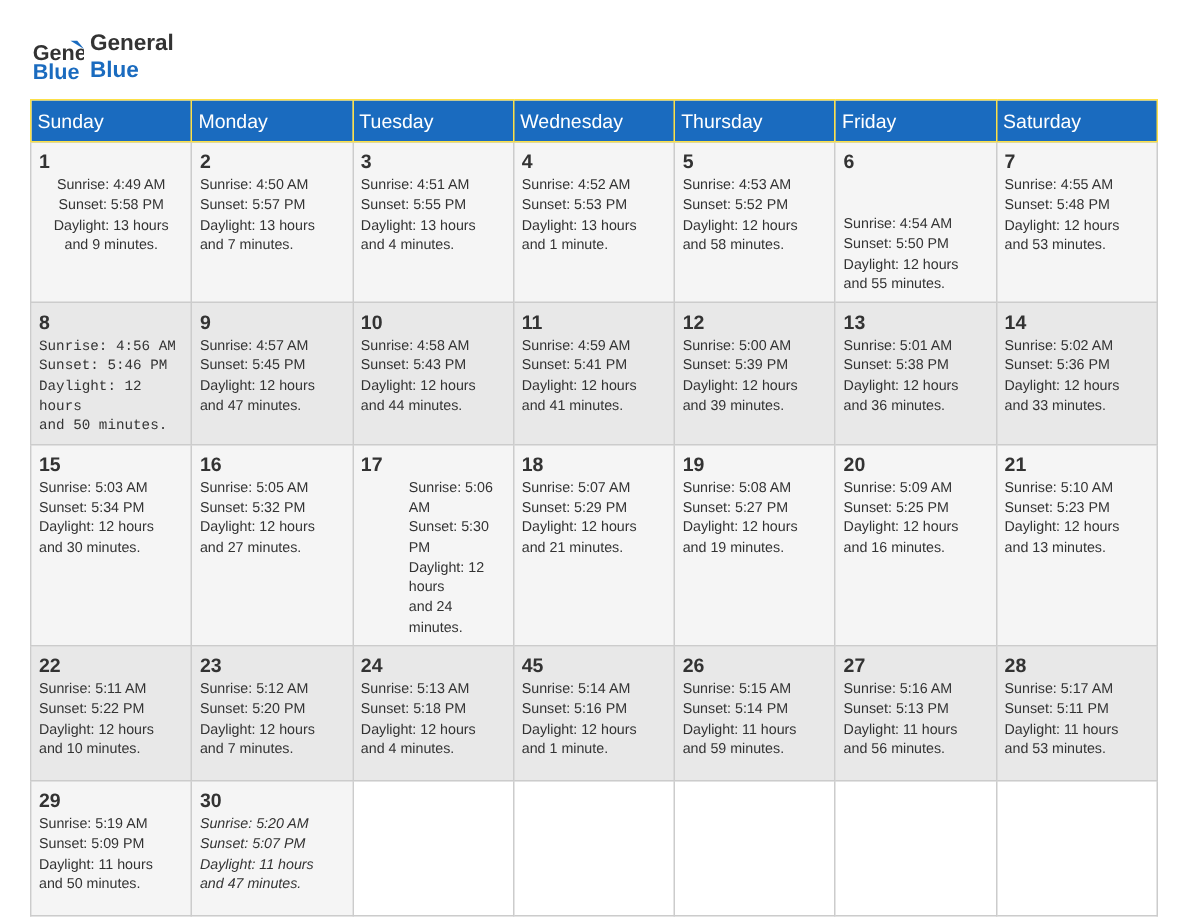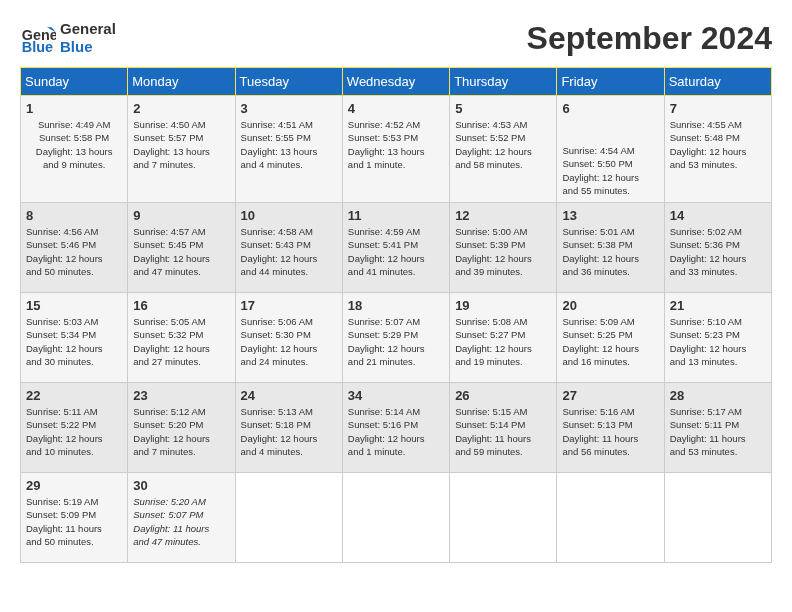--- a/index.html
+++ b/index.html
@@ -93,21 +93,20 @@
       <text x="2" y="22" font-size="16" font-weight="bold" fill="#333">General</text>
       <text x="2" y="36" font-size="16" font-weight="bold" fill="#1a6bbf">Blue</text>
       <polygon points="30,8 40,14 35,8" fill="#1a6bbf"></polygon>
     </svg>
     <div style="line-height:1.2;">
       <div style="font-size:15px; font-weight:bold; color:#333;">General</div>
       <div style="font-size:15px; font-weight:bold; color:#1a6bbf;">Blue</div>
     </div>
   </div>
   <div class="title-area">
-    <div class="month-title">September 2024</div>
   </div>
 </div>
 
 <table>
   <thead>
     <tr>
     <th>Sunday</th>
         <th>Monday</th>
         <th>Tuesday</th>
         <th>Wednesday</th>
@@ -164,21 +163,21 @@
           <span class="day-num">7</span>
           <div class="day-info" style="white-space: pre-line;">Sunrise: 4:55 AM
 Sunset: 5:48 PM
 Daylight: 12 hours
 and 53 minutes.</div>
         </td>
       </tr>
       <tr>
         <td>
           <span class="day-num">8</span>
-          <div class="day-info" style="white-space: pre-line;">Sunrise: 4:56 AM
+          <div class="day-info" style="white-space: pre-line; font-family: Liberation Mono, monospace;">Sunrise: 4:56 AM
 Sunset: 5:46 PM
 Daylight: 12 hours
 and 50 minutes.</div>
         </td>
         <td>
           <span class="day-num">9</span>
           <div class="day-info" style="white-space: pre-line;">Sunrise: 4:57 AM
 Sunset: 5:45 PM
 Daylight: 12 hours
 and 47 minutes.</div>
@@ -229,21 +228,21 @@
         </td>
         <td>
           <span class="day-num">16</span>
           <div class="day-info" style="white-space: pre-line;">Sunrise: 5:05 AM
 Sunset: 5:32 PM
 Daylight: 12 hours
 and 27 minutes.</div>
         </td>
         <td>
           <span class="day-num">17</span>
-          <div class="day-info" style="white-space: pre-line;">Sunrise: 5:06 AM
+          <div class="day-info" style="white-space: pre-line; margin-left: 32px;">Sunrise: 5:06 AM
 Sunset: 5:30 PM
 Daylight: 12 hours
 and 24 minutes.</div>
         </td>
         <td>
           <span class="day-num">18</span>
           <div class="day-info" style="white-space: pre-line;">Sunrise: 5:07 AM
 Sunset: 5:29 PM
 Daylight: 12 hours
 and 21 minutes.</div>
@@ -286,21 +285,21 @@
 and 7 minutes.</div>
         </td>
         <td>
           <span class="day-num">24</span>
           <div class="day-info" style="white-space: pre-line;">Sunrise: 5:13 AM
 Sunset: 5:18 PM
 Daylight: 12 hours
 and 4 minutes.</div>
         </td>
         <td>
-          <span class="day-num">34</span>
+          <span class="day-num">45</span>
           <div class="day-info" style="white-space: pre-line;">Sunrise: 5:14 AM
 Sunset: 5:16 PM
 Daylight: 12 hours
 and 1 minute.</div>
         </td>
         <td>
           <span class="day-num">26</span>
           <div class="day-info" style="white-space: pre-line;">Sunrise: 5:15 AM
 Sunset: 5:14 PM
 Daylight: 11 hours

